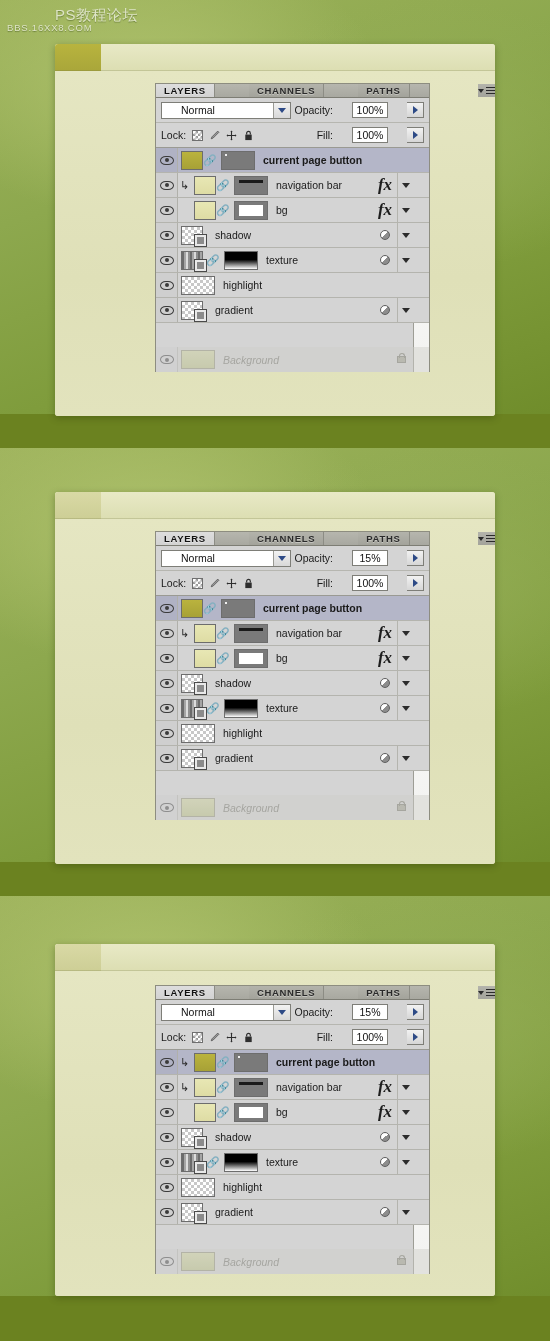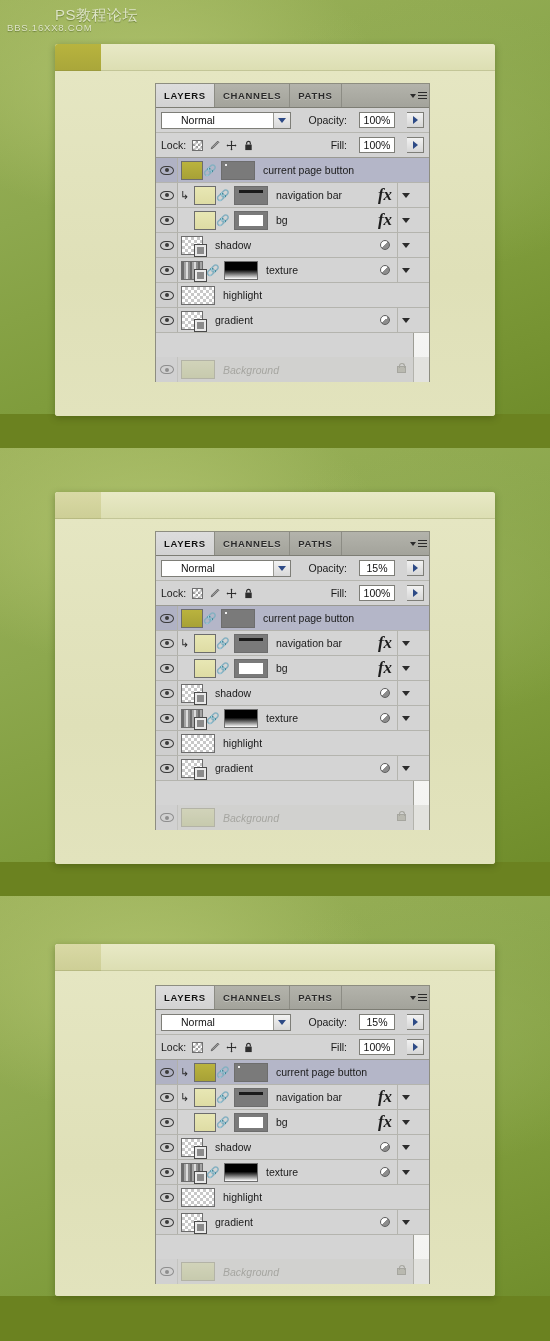--- a/index.html
+++ b/index.html
@@ -59,25 +59,26 @@
     width:275px;
     background:#d6d6d6;
     border:1px solid #8d8d80;
     font-size:11px;
     color:#1d1d1d;
   }
   .panel.clipped { border-bottom:none; }
 
   .tabrow {
     position:relative;
-    height:24px;
+    height:14px;
     background:linear-gradient(180deg,#b6b6ae 0%,#a8a8a0 100%);
     border-bottom:1px solid #7d7d74;
     display:flex;
     align-items:stretch;
+    gap:34px;
   }
   .ptab {
     display:flex; align-items:center;
     padding:0 8px;
     font-size:9.5px;
     font-weight:bold;
     letter-spacing:0.7px;
     color:#2a2a2a;
     border-right:1px solid #8c8c84;
     background:linear-gradient(180deg,#b3b3ab,#a3a39b);
@@ -139,21 +140,21 @@
   .spin-btn {
     width:17px;height:16px;
     background:linear-gradient(180deg,#f2f2f2,#d6d6d6);
     border:1px solid #7e7e78; border-left:none;
     display:flex;align-items:center;justify-content:center;
   }
   .spin-btn .rt {
     width:0;height:0;border-top:4px solid transparent;border-bottom:4px solid transparent;
     border-left:5px solid #2d4a86;
   }
-  .right-group { margin-left:auto; display:flex; align-items:center; gap:12px; }
+  .right-group { margin-left:auto; display:flex; align-items:center; gap:19px; }
 
   .lock-icons { display:flex; align-items:center; gap:6px; margin-left:6px; }
   .ico { width:11px;height:11px; display:block; }
   .ico.checker {
     background-image:
       linear-gradient(45deg,#9a9a9a 25%,transparent 25%,transparent 75%,#9a9a9a 75%),
       linear-gradient(45deg,#9a9a9a 25%,#fff 25%,#fff 75%,#9a9a9a 75%);
     background-size:5px 5px; background-position:0 0,2.5px 2.5px;
     border:1px solid #6f6f6f;
   }
@@ -231,21 +232,21 @@
   .grp-badge .fold:after{
     content:""; position:absolute; left:2px; top:2px; width:7px;height:7px;
     background:#8b8b8b;
   }
   .lname {
     margin-left:8px;
     font-size:10.5px;
     color:#1a1a1a;
     white-space:nowrap;
   }
-  .lrow.selected .lname { font-weight:normal; }
+  .lrow.selected .lname { font-weight:bold; }
   .lname.bg { font-style:italic; color:#6d6d63; }
   .row-right {
     margin-left:auto; display:flex; align-items:center; height:100%;
   }
   .fx {
     width:24px; text-align:center;
     font-family:"Liberation Serif", serif;
     font-style:italic; font-weight:bold; font-size:17px; color:#1d1d1d;
   }
   .adj-ico {

